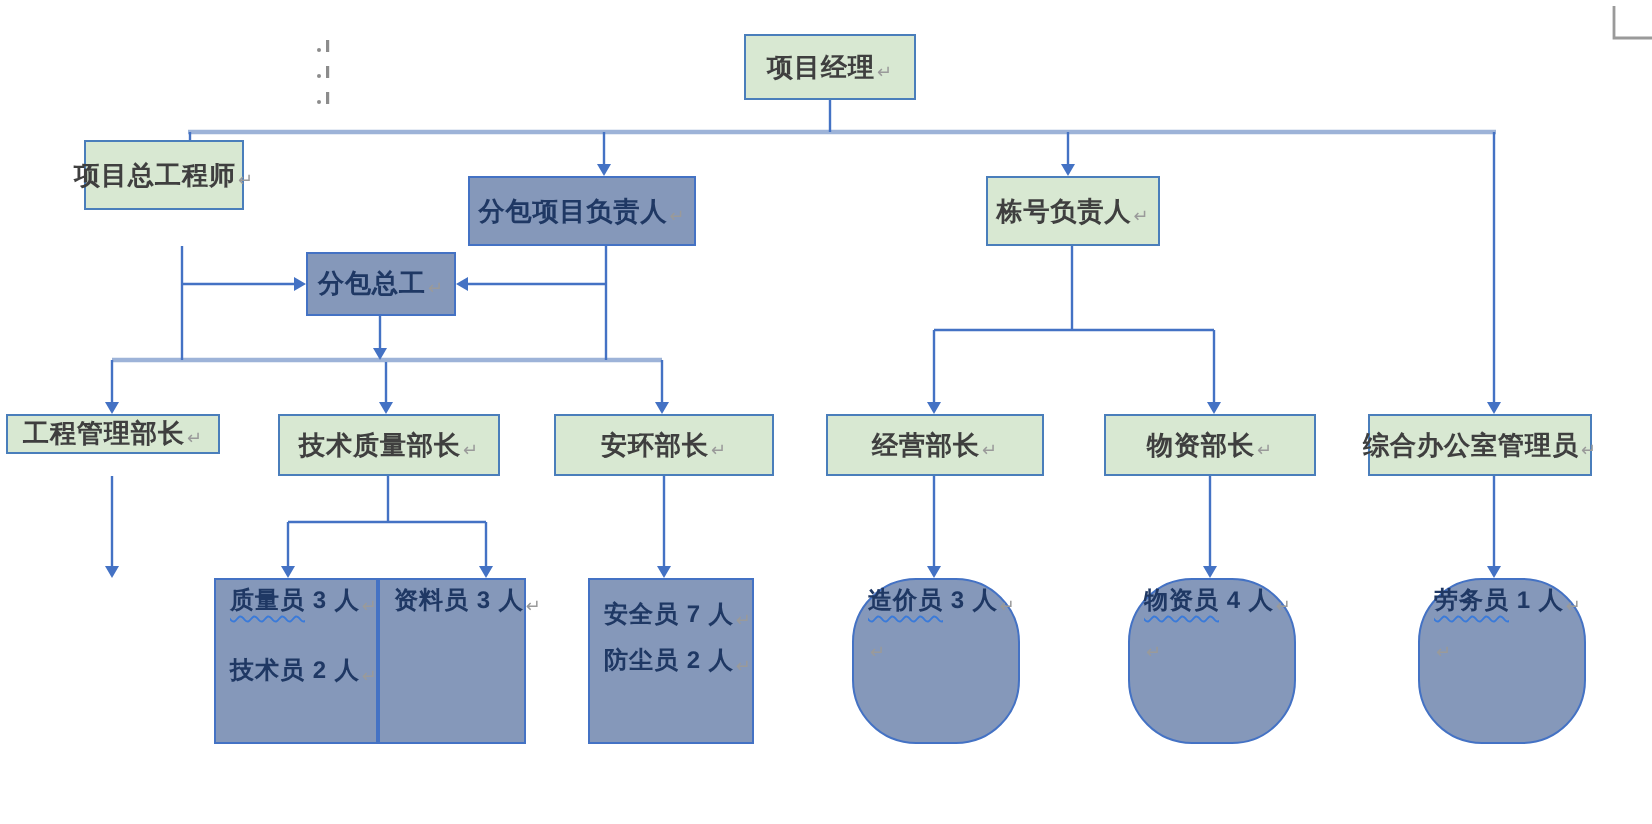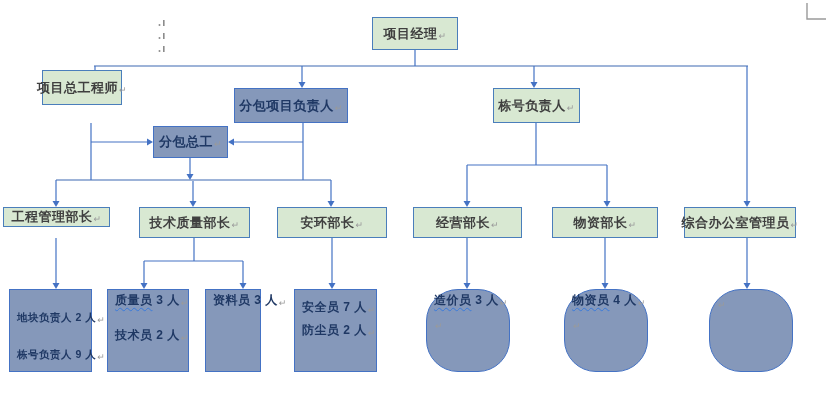--- a/index.html
+++ b/index.html
@@ -141,39 +141,31 @@
   </div>
   <div class="node green" style="left:552px;top:207px;width:106px;height:31px">
     <span>物资部长</span>
       <span class="pmark">↵</span>
   </div>
   <div class="node green" style="left:684px;top:207px;width:112px;height:31px">
     <span>综合办公室管理员</span>
       <span class="pmark">↵</span>
   </div>
 
-  <div class="staff-box two small" style="left:9px;width:83px">
-    <div class="sline">
-      <span>地块负责人</span><span> 2 人</span><span class="pmark">↵</span>
-    </div>
-    <div class="sline">
-      <span>栋号负责人</span><span> 9 人</span><span class="pmark">↵</span>
-    </div>
-  </div>
 
   <div class="staff-box two" style="left:107px;width:82px">
     <div class="sline">
       <span class="wavy">质量员</span><span> 3 人</span><span class="pmark">↵</span>
     </div>
     <div class="sline">
       <span>技术员</span><span> 2 人</span><span class="pmark">↵</span>
     </div>
   </div>
 
-  <div class="staff-box two" style="left:205px;width:56px">
+  <div class="staff-box two" style="left:189px;width:74px">
     <div class="sline">
       <span>资料员</span><span> 3 人</span><span class="pmark">↵</span>
     </div>
   </div>
 
   <div class="staff-box three" style="left:294px;width:83px">
     <div class="sline">
       <span>安全员</span><span> 7 人</span><span class="pmark">↵</span>
     </div>
     <div class="sline">
@@ -193,18 +185,21 @@
   <div class="staff-box one" style="left:564px;width:84px">
     <div class="sline">
       <span class="wavy">物资员</span><span> 4 人</span><span class="pmark">↵</span>
     </div>
     <div class="sline pilonly">
       <span class="pmark">↵</span>
     </div>
   </div>
 
   <div class="staff-box one" style="left:709px;width:84px">
+    <div class="sline">
+      <span class="wavy">劳务员</span><span> 1 人</span><span class="pmark">↵</span>
+    </div>
     <div class="sline pilonly">
       <span class="pmark">↵</span>
     </div>
   </div>
 
 </div>
 
 </body></html>

